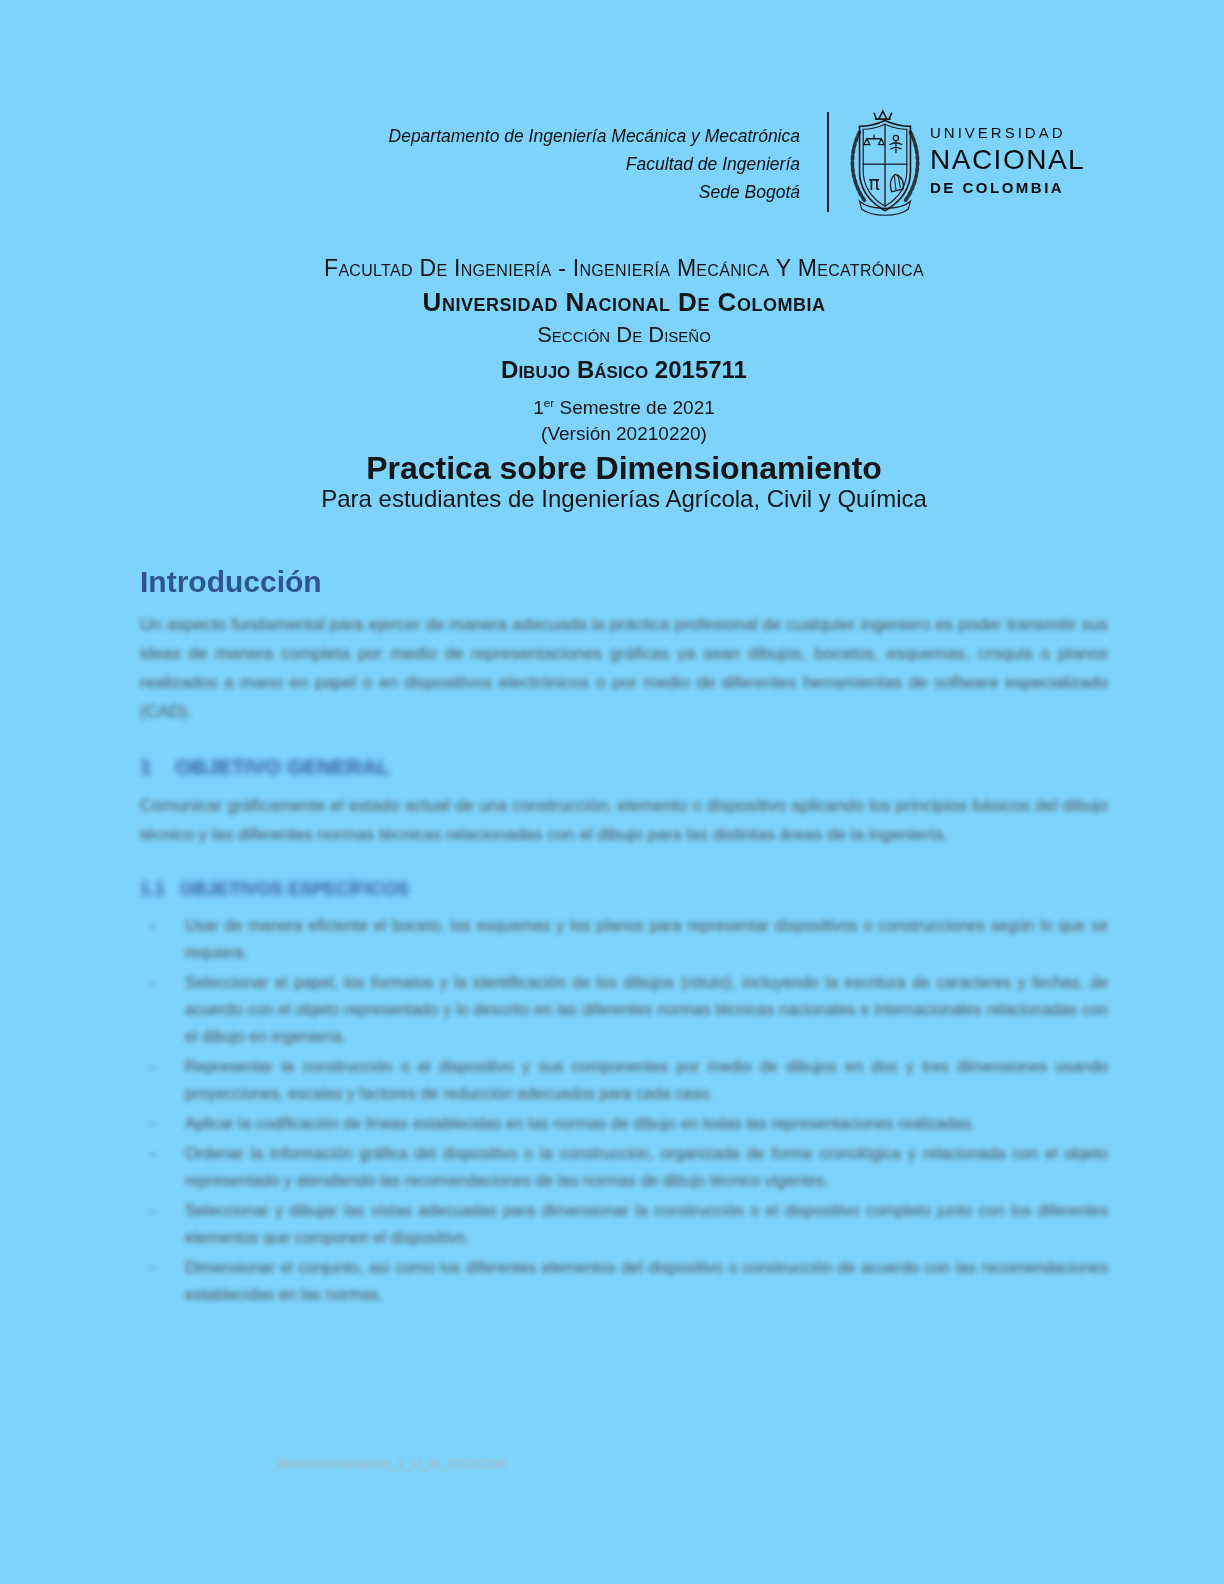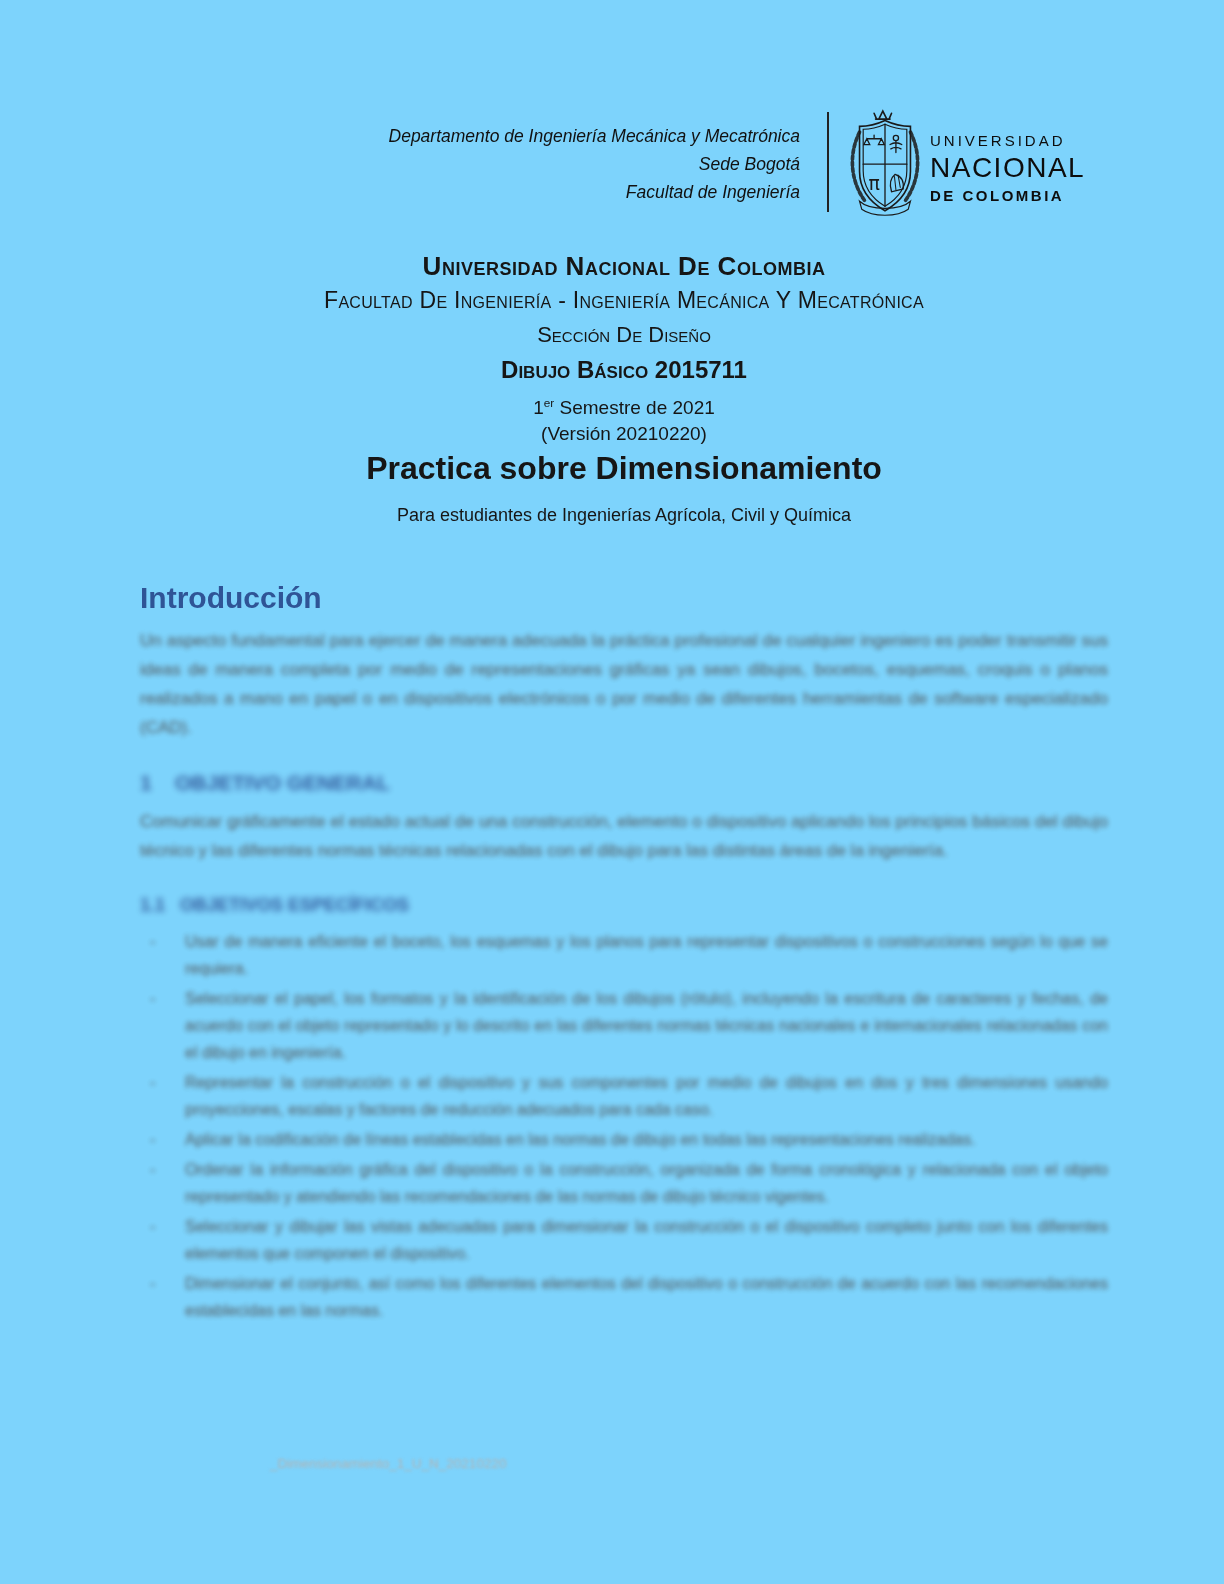--- a/index.html
+++ b/index.html
@@ -9,39 +9,39 @@
   *{margin:0;padding:0;box-sizing:border-box;}
   html,body{background:#ffffff;}
   body{font-family:"Liberation Sans", sans-serif;color:var(--ink);}
   .page{position:relative;width:1224px;height:1584px;background:#7dd3fc;overflow:hidden;}
 
   
   .dept{position:absolute;top:122px;right:424px;text-align:right;
         font-style:italic;font-size:17.5px;line-height:28px;color:#111;}
   .hdr-divider{position:absolute;left:827px;top:112px;width:2px;height:100px;background:#222;}
   .shield{position:absolute;left:845px;top:104px;}
-  .logo-text{position:absolute;left:930px;top:132px;color:#0d0d0d;}
+  .logo-text{position:absolute;left:930px;top:124px;color:#0d0d0d;}
   .logo-text .l1{font-size:15px;letter-spacing:3px;font-weight:500;}
   .logo-text .l2{font-size:28px;font-weight:400;letter-spacing:1.5px;margin-top:3px;}
   .logo-text .l3{font-size:15px;font-weight:700;letter-spacing:2.5px;margin-top:3px;}
 
   
   .content{position:absolute;left:140px;top:250px;width:968px;}
   .center{text-align:center;}
   .sc{font-variant-caps:small-caps;}
   .t1{font-size:26px;font-weight:700;line-height:32px;letter-spacing:.5px;}
   .t2{font-size:23px;line-height:36px;letter-spacing:.3px;}
   .t3{font-size:22px;line-height:34px;}
   .t4{font-size:24px;font-weight:700;line-height:36px;}
   .sem{font-size:19px;line-height:30px;}
   .sem sup{font-size:0.62em;}
   .ver{font-size:19px;line-height:22px;}
 
   .doc-title{margin-top:8px;font-size:32px;font-weight:700;line-height:30px;}
-  .doc-subtitle{font-size:18px;line-height:28px;margin-top:18px;}
+  .doc-subtitle{font-size:24px;line-height:28px;margin-top:2px;}
 
   .h-intro{margin-top:50px;font-size:30px;font-weight:700;line-height:38px;color:var(--blue);}
   .para{margin-top:9px;font-size:17px;line-height:29px;text-align:justify;}
   .h2x{margin-top:26px;font-size:21px;font-weight:700;line-height:30px;}
   .h3x{margin-top:27px;font-size:18px;font-weight:700;line-height:26px;}
 
   ul.objectives{margin-top:10px;list-style:none;}
   ul.objectives li{display:flex;margin-bottom:3px;}
   ul.objectives .marker{flex:0 0 45px;padding-left:10px;font-size:16px;line-height:27px;}
   ul.objectives .btxt{flex:1;font-size:16px;line-height:27px;text-align:justify;}
@@ -55,22 +55,22 @@
   .footer{position:absolute;left:270px;top:1455px;font-size:13.5px;line-height:18px;}
 </style>
 </head>
 <body>
 
 <div class="page">
 
   <header>
     <div class="dept">
       <div>Departamento de Ingeniería Mecánica y Mecatrónica</div>
+      <div>Facultad de Ingeniería</div>
       <div>Sede Bogotá</div>
-      <div>Facultad de Ingeniería</div>
     </div>
 
     <div class="hdr-divider"></div>
 
     <svg class="shield" width="80" height="116" viewBox="0 0 110 150" fill="none" stroke="#1a1a1a" stroke-width="2.2" stroke-linecap="round">
 
       <path d="M47,15 l5,-10 l5,10 M43,15 l-3,-7 M61,15 l3,-7 M42,16 h20"></path>
 
       <path d="M20,34 C5,64 7,100 27,128" stroke-dasharray="5 3.5" stroke-width="5" opacity="0.85"></path>
       <path d="M90,34 C105,64 103,100 83,128" stroke-dasharray="5 3.5" stroke-width="5" opacity="0.85"></path>
@@ -95,22 +95,22 @@
 
     <div class="logo-text">
       <div class="l1">UNIVERSIDAD</div>
       <div class="l2">NACIONAL</div>
       <div class="l3">DE COLOMBIA</div>
     </div>
   </header>
 
   <div class="content">
 
+    <div class="center sc t2">Facultad De Ingeniería - Ingeniería Mecánica Y Mecatrónica</div>
     <div class="center sc t1">Universidad Nacional De Colombia</div>
-    <div class="center sc t2">Facultad De Ingeniería - Ingeniería Mecánica Y Mecatrónica</div>
     <div class="center sc t3">Sección De Diseño</div>
     <div class="center sc t4">Dibujo Básico 2015711</div>
     <div class="center sem"><span>1</span><sup>er</sup><span> Semestre de 2021</span></div>
     <div class="center ver">(Versión 20210220)</div>
 
     <div class="center doc-title">Practica sobre Dimensionamiento</div>
     <div class="center doc-subtitle">Para estudiantes de Ingenierías Agrícola, Civil y Química</div>
 
     <h1 class="h-intro">Introducción</h1>
     <p class="para blur-body">Un aspecto fundamental para ejercer de manera adecuada la práctica profesional de cualquier ingeniero es poder transmitir sus ideas de manera completa por medio de representaciones gráficas ya sean dibujos, bocetos, esquemas, croquis o planos realizados a mano en papel o en dispositivos electrónicos o por medio de diferentes herramientas de software especializado (CAD).</p>

